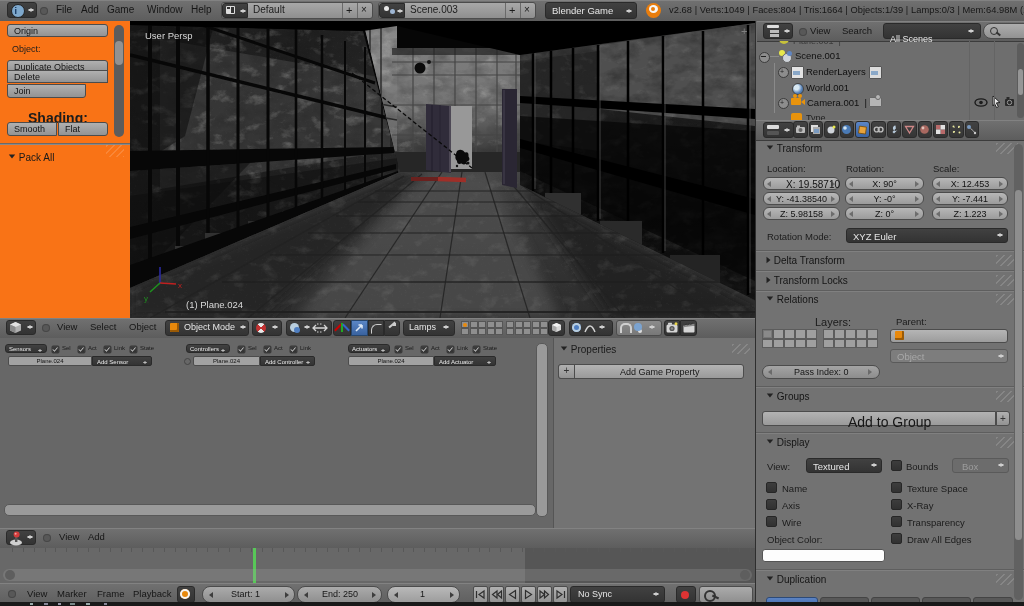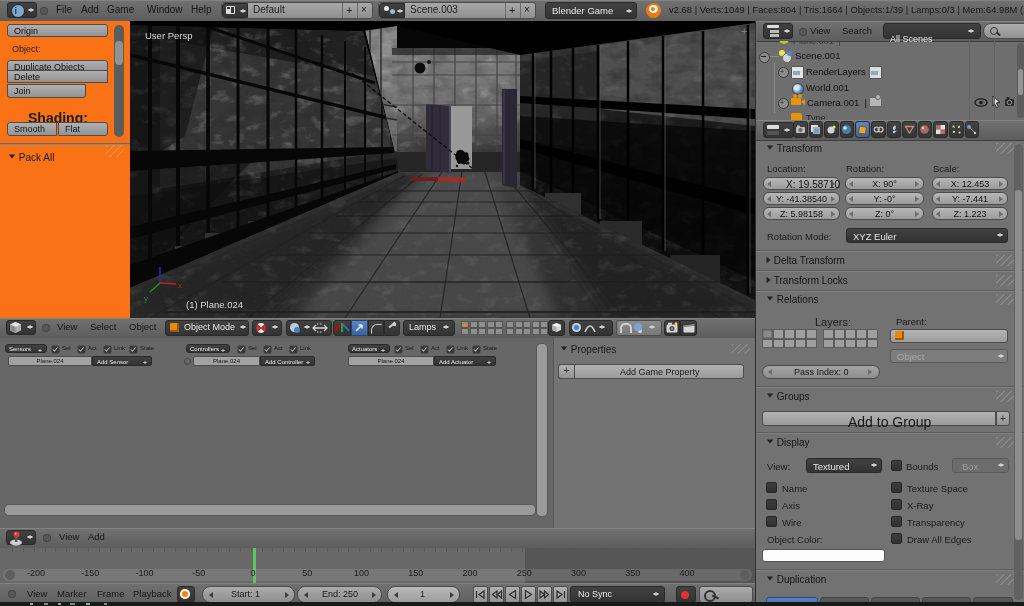--- a/index.html
+++ b/index.html
@@ -538,35 +538,20 @@
       <div class="a" style="left:706.4000000000008px;top:0;width:1px;height:4px;background:#585858;"></div>
       <div class="a" style="left:717.2500000000008px;top:0;width:1px;height:4px;background:#585858;"></div>
       <div class="a" style="left:728.1000000000008px;top:0;width:1px;height:4px;background:#585858;"></div>
       <div class="a" style="left:738.9500000000008px;top:0;width:1px;height:4px;background:#585858;"></div>
       <div class="a" style="left:749.8000000000009px;top:0;width:1px;height:4px;background:#585858;"></div>
     </div>
   <div class="a" style="left:253px;top:0;width:3px;height:35px;background:#58c858;"></div>
   <div class="a" style="left:3px;top:21px;width:749px;height:12px;background:rgba(165,165,165,.25);border-radius:6px;"></div>
   <div class="a" style="left:5px;top:22px;width:10px;height:10px;border-radius:50%;background:#5e5e5e;"></div>
   <div class="a" style="left:740px;top:22px;width:10px;height:10px;border-radius:50%;background:#5e5e5e;"></div>
-  <div class="a" id="rlabels" style="left:0;top:20px;width:755px;height:14px;font-size:9px;color:#1d1d1d;">
-      <div class="a" style="left:21px;top:0;width:30px;text-align:center;">-200</div>
-      <div class="a" style="left:75.25px;top:0;width:30px;text-align:center;">-150</div>
-      <div class="a" style="left:129.5px;top:0;width:30px;text-align:center;">-100</div>
-      <div class="a" style="left:183.75px;top:0;width:30px;text-align:center;">-50</div>
-      <div class="a" style="left:238px;top:0;width:30px;text-align:center;">0</div>
-      <div class="a" style="left:292.25px;top:0;width:30px;text-align:center;">50</div>
-      <div class="a" style="left:346.5px;top:0;width:30px;text-align:center;">100</div>
-      <div class="a" style="left:400.75px;top:0;width:30px;text-align:center;">150</div>
-      <div class="a" style="left:455px;top:0;width:30px;text-align:center;">200</div>
-      <div class="a" style="left:509.25px;top:0;width:30px;text-align:center;">250</div>
-      <div class="a" style="left:563.5px;top:0;width:30px;text-align:center;">300</div>
-      <div class="a" style="left:617.75px;top:0;width:30px;text-align:center;">350</div>
-      <div class="a" style="left:672px;top:0;width:30px;text-align:center;">400</div>
-    </div>
 </div>
 
 <div class="a hdr" style="left:0;top:583px;width:755px;height:23px;border-bottom:none;">
   <div class="a" style="left:8px;top:7px;width:8px;height:8px;border-radius:50%;background:#585858;box-shadow:inset 0 0 0 1px #474747;"></div>
   <div class="a mtx" style="left:27px;top:5px;font-size:9.5px;">View</div>
   <div class="a mtx" style="left:57px;top:5px;font-size:9.5px;">Marker</div>
   <div class="a mtx" style="left:97px;top:5px;font-size:9.5px;">Frame</div>
   <div class="a mtx" style="left:133px;top:5px;font-size:9.5px;">Playback</div>
   <div class="a bd" style="left:177px;top:3px;width:18px;height:17px;"></div>
   <div class="a" style="left:180px;top:6px;width:10px;height:10px;border-radius:50%;background:#e8890c;box-shadow:inset 0 0 0 2px #f6f6f6;"></div>

